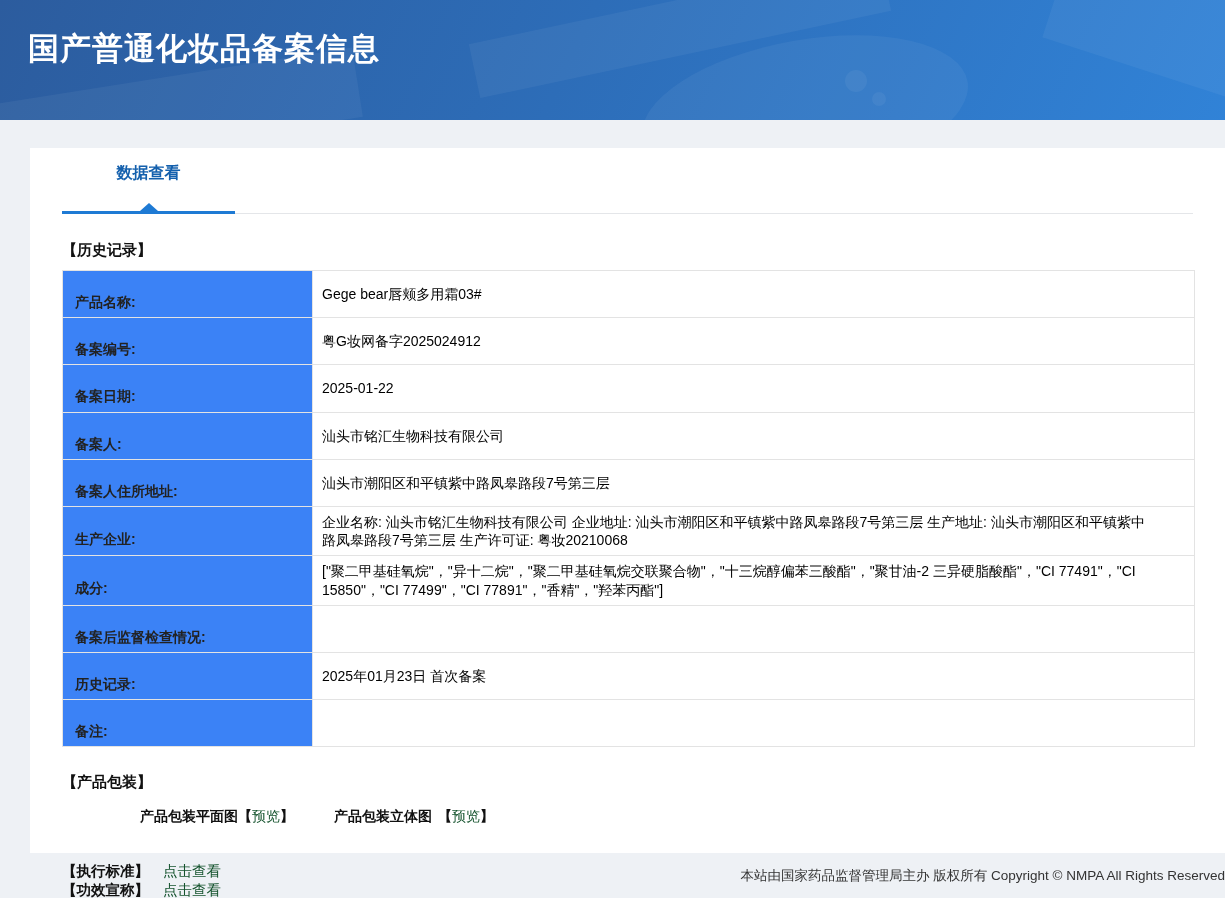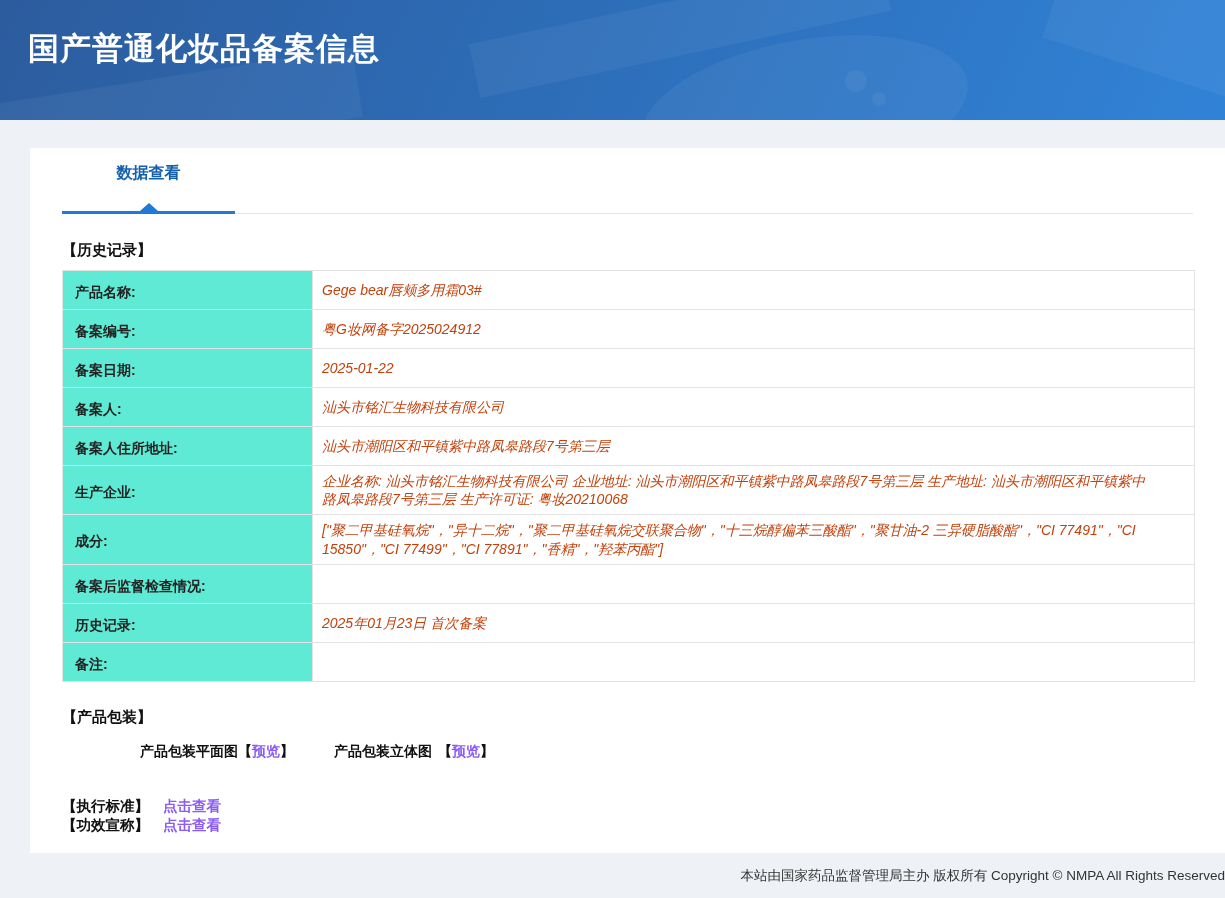--- a/index.html
+++ b/index.html
@@ -56,31 +56,31 @@
   
   table.info{
     width:100%;border-collapse:collapse;margin-top:10px;
     border:1px solid #a9c3e3;font-size:14px;
   }
   table.info td{
     border:1px solid #e3e3e3;vertical-align:middle;
     height:39px;box-sizing:border-box;line-height:1.3;
   }
   td.lbl{
-    width:250px;background:#5eead4;font-weight:bold;color:#222;
-    padding:10px 10px 6px 12px;
+    width:250px;background:#3b82f6;font-weight:bold;color:#222;
+    padding:22px 10px 6px 12px;
   }
-  td.val{padding:6px 40px 6px 9px;color:#c2410c;font-style:italic;}
+  td.val{padding:6px 40px 6px 9px;color:#000000;}
   
   .pkg-title{margin-top:26px;}
   .pkg-row{margin-top:16px;padding-left:78px;font-size:14px;color:#111;}
   .pkg-group{font-weight:600;}
   .pkg-group.second{margin-left:36px;}
   .pkg-gap{display:inline-block;width:6px;}
-  a.link{color:#8b5cf6;text-decoration:none;cursor:pointer;font-weight:bold;}
+  a.link{color:#14532d;text-decoration:none;cursor:pointer;font-weight:normal;}
   .std-row{margin-top:36px;font-size:14.5px;}
   .eff-row{font-size:14.5px;}
   .row-label{font-weight:bold;color:#111;}
   .std-row a.link,.eff-row a.link{margin-left:14px;}
   
   .footer{
     position:absolute;left:0;bottom:0;width:1225px;height:45px;
     display:flex;align-items:center;justify-content:flex-end;
     font-size:13.5px;color:#333;
   }

